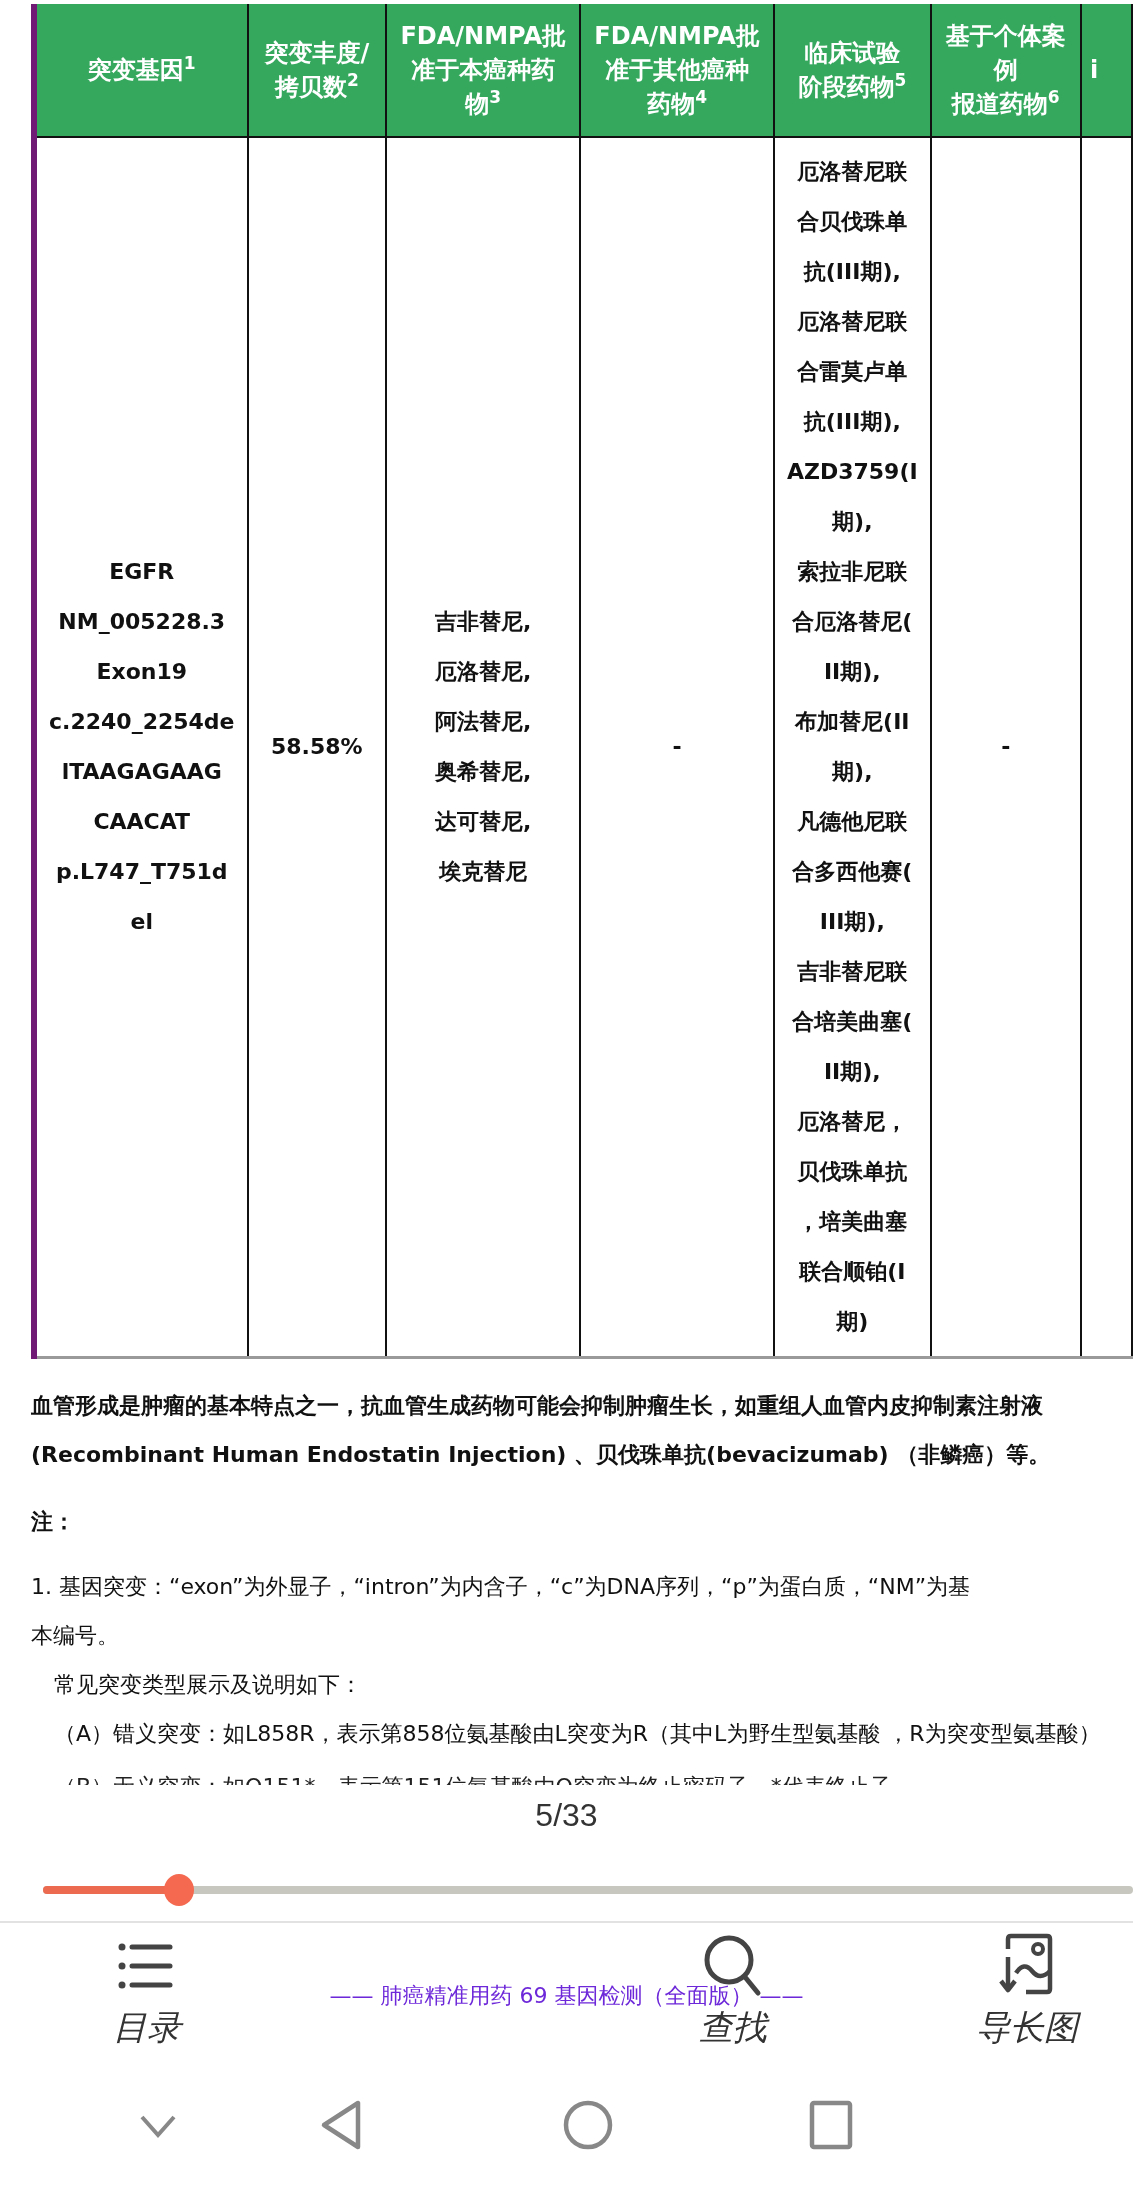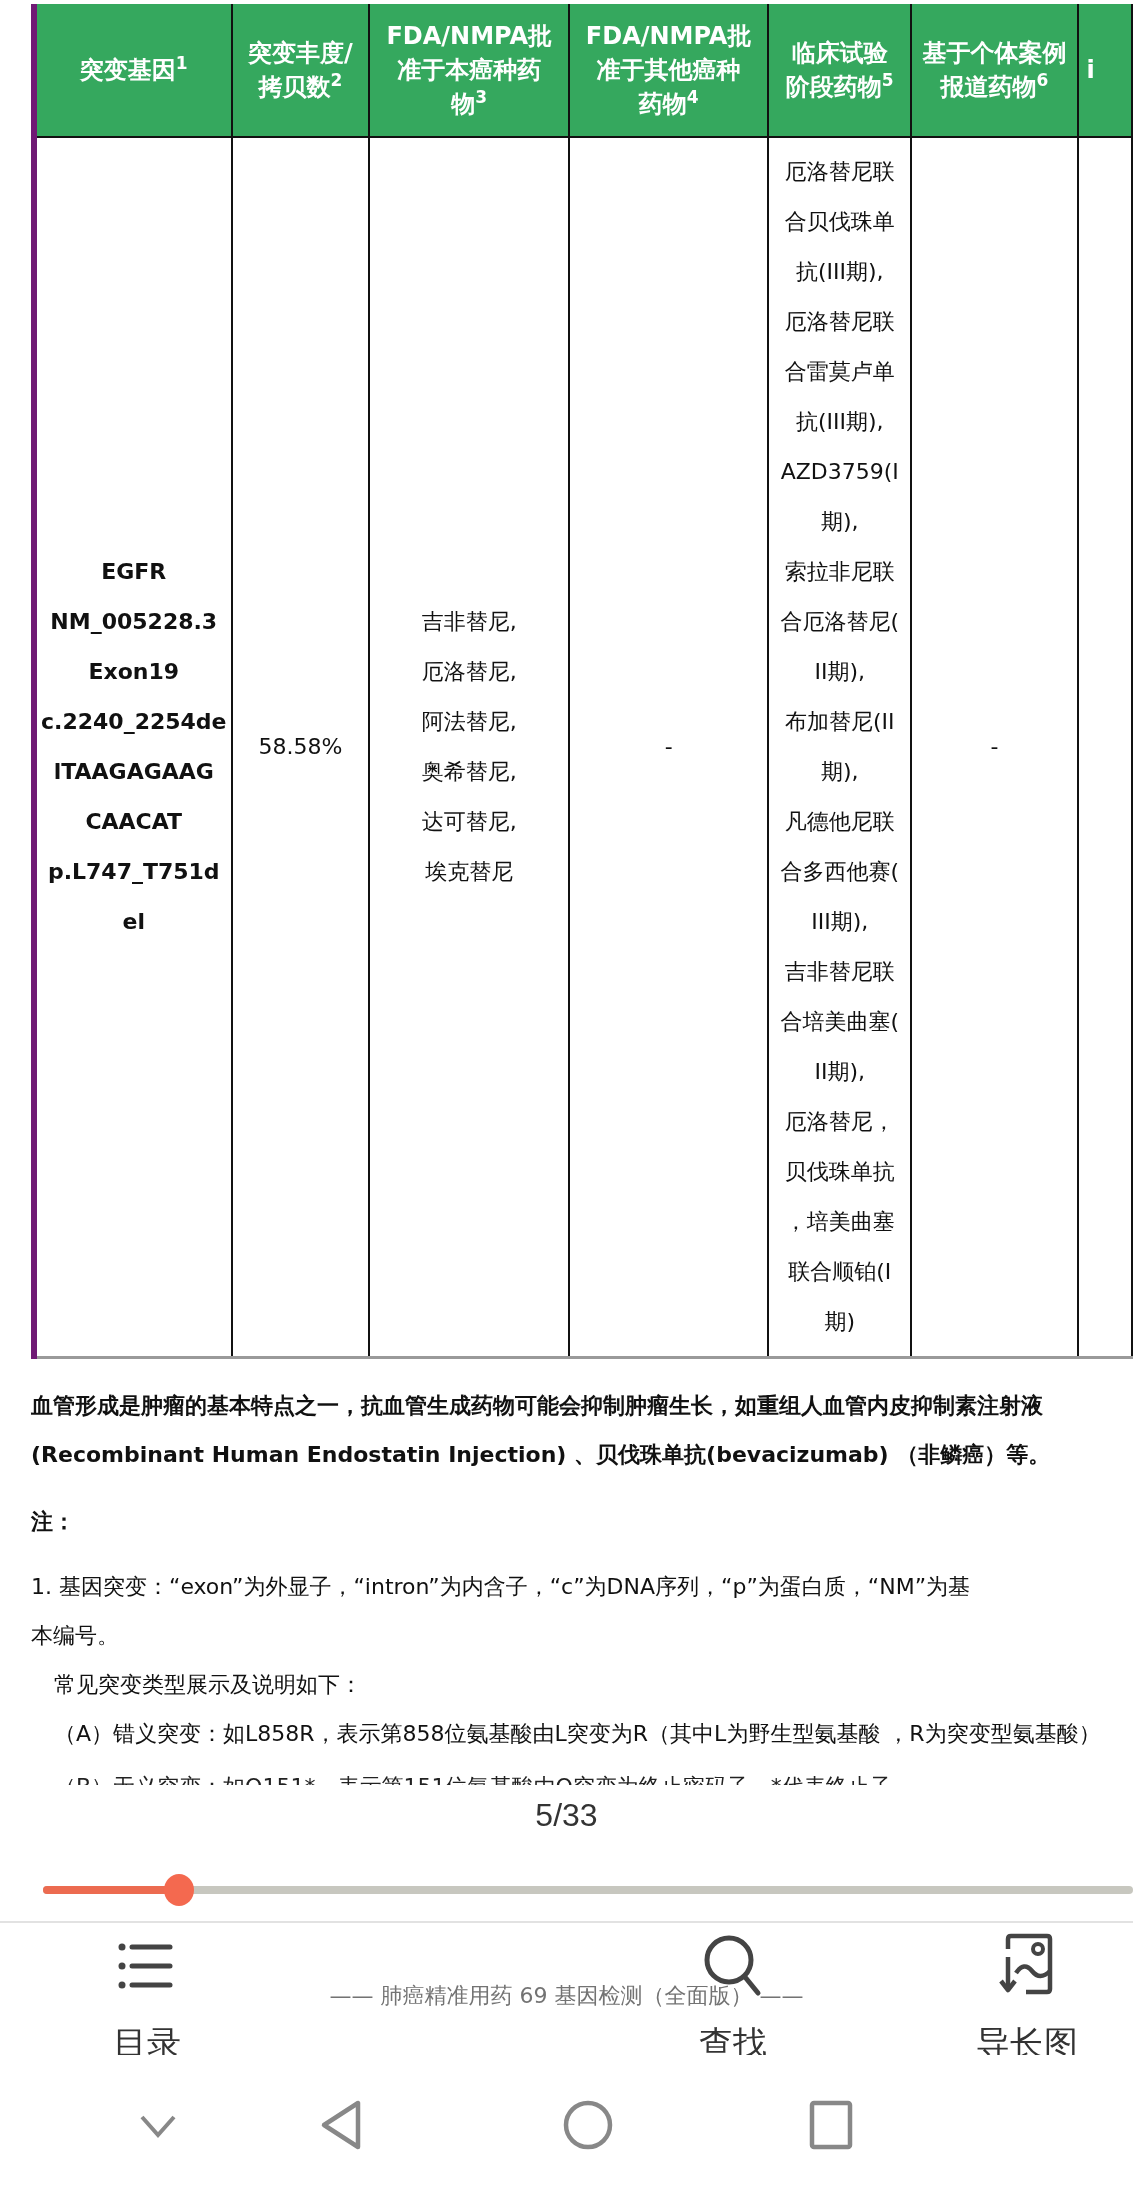--- a/index.html
+++ b/index.html
@@ -13,21 +13,21 @@
     position: absolute; left: 31px; top: 4px;
     border-collapse: collapse; table-layout: fixed;
   }
   table.mut th, table.mut td { border: 2px solid #111; text-align: center; vertical-align: middle; }
   table.mut th {
     background: #35a85e; color: #fff; font-weight: bold; font-size: 24px; line-height: 34px;
     height: 133px; padding: 0 6px; border-top: 0;
   }
   table.mut th:first-child, table.mut td:first-child { border-left: 6px solid #701a75; }
   table.mut th sup { font-size: 17px; vertical-align: super; line-height: 0; }
-  table.mut td { height: 1220px; font-size: 22px; line-height: 50px; padding: 0 4px; border-bottom: 3px solid #9a9a9a; }
+  table.mut td { height: 1220px; font-size: 22px; line-height: 50px; padding: 0 12px; border-bottom: 3px solid #9a9a9a; font-weight: bold; }
   td.gene { font-weight: bold; }
   td.gene span, td.drugs span { display: block; }
   td.trial { line-height: 50px; font-size: 22px; }
   td.trial span { display: block; white-space: nowrap; }
 
   .col1 { width: 190px; } .col2 { width: 146px; } .col3 { width: 208px; }
   .col4 { width: 207px; } .col5 { width: 146px; } .col6 { width: 190px; } .col7 { width: 60px; }
 
   .para { position: absolute; left: 31px; width: 1110px; font-size: 22px; line-height: 49px; }
   .para.bold { font-weight: bold; }
@@ -42,24 +42,24 @@
   .pager { position: absolute; left: 0; top: 1785px; width: 1133px; height: 137px; background: #fff; }
   .page-num { position: absolute; left: 0; width: 1133px; top: 12px; text-align: center; font-size: 32px; color: #333; font-family: "Liberation Sans", sans-serif; }
   .slider { position: absolute; left: 43px; top: 100px; width: 1090px; height: 10px; }
   .slider .track { position: absolute; left: 0; right: 0; top: 1px; height: 8px; border-radius: 4px; background: #c7c7bf; }
   .slider .fill { position: absolute; left: 0; top: 1px; height: 8px; width: 135px; border-radius: 4px; background: #ec6b50; }
   .slider .thumb { position: absolute; left: 121px; top: -11px; width: 30px; height: 32px; border-radius: 50%; background: #f4694f; }
   .divider { position: absolute; left: 0; top: 136px; width: 1133px; height: 2px; background: #e2e2e2; }
 
   
   .toolbar { position: absolute; left: 0; top: 1923px; width: 1133px; height: 132px; background: #fff; }
-  .watermark { position: absolute; left: 0; width: 1133px; top: 58px; text-align: center; font-size: 22px; color: #737373; }
+  .watermark { position: absolute; left: 0; width: 1133px; top: 58px; text-align: center; font-size: 22px; color: #6d28d9; }
   .tool { position: absolute; top: 10px; width: 180px; text-align: center; }
   .tool .ico { display: block; margin: 0 auto; height: 66px; }
-  .tool .lbl { display: block; font-size: 34px; color: #333; margin-top: 24px; line-height: 40px; }
+  .tool .lbl { display: block; font-size: 34px; color: #333; margin-top: 8px; line-height: 40px; font-style: italic; }
   .t1 { left: 57px; } .t2 { left: 350px; } .t3 { left: 643px; } .t4 { left: 937px; }
 
   
   .navbar { position: absolute; left: 0; top: 2055px; width: 1133px; height: 132px; background: #fff; }
   .nav { position: absolute; top: 44px; }
   .n1 { left: 138px; top: 58px; } .n2 { left: 318px; } .n3 { left: 562px; } .n4 { left: 808px; }
 </style>
 </head>
 <body>
 

